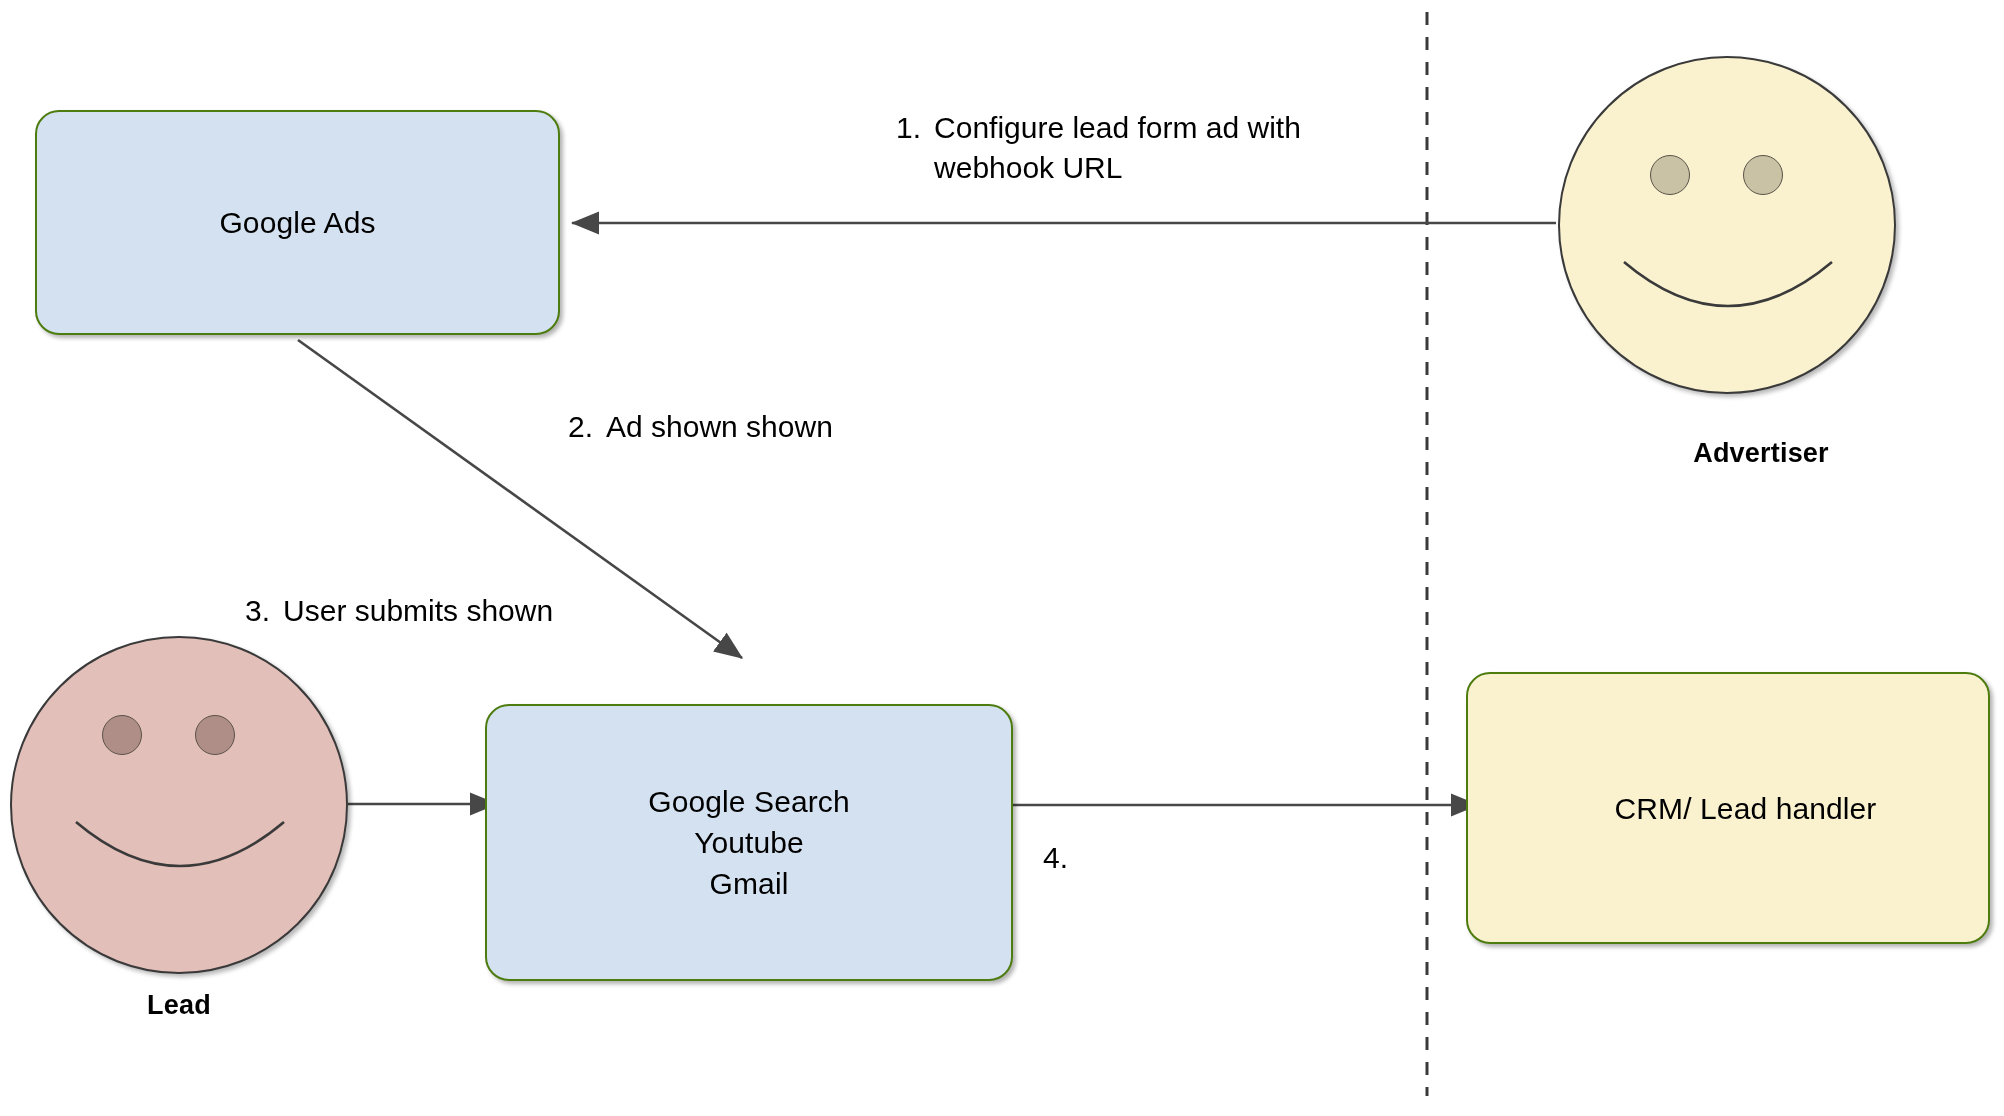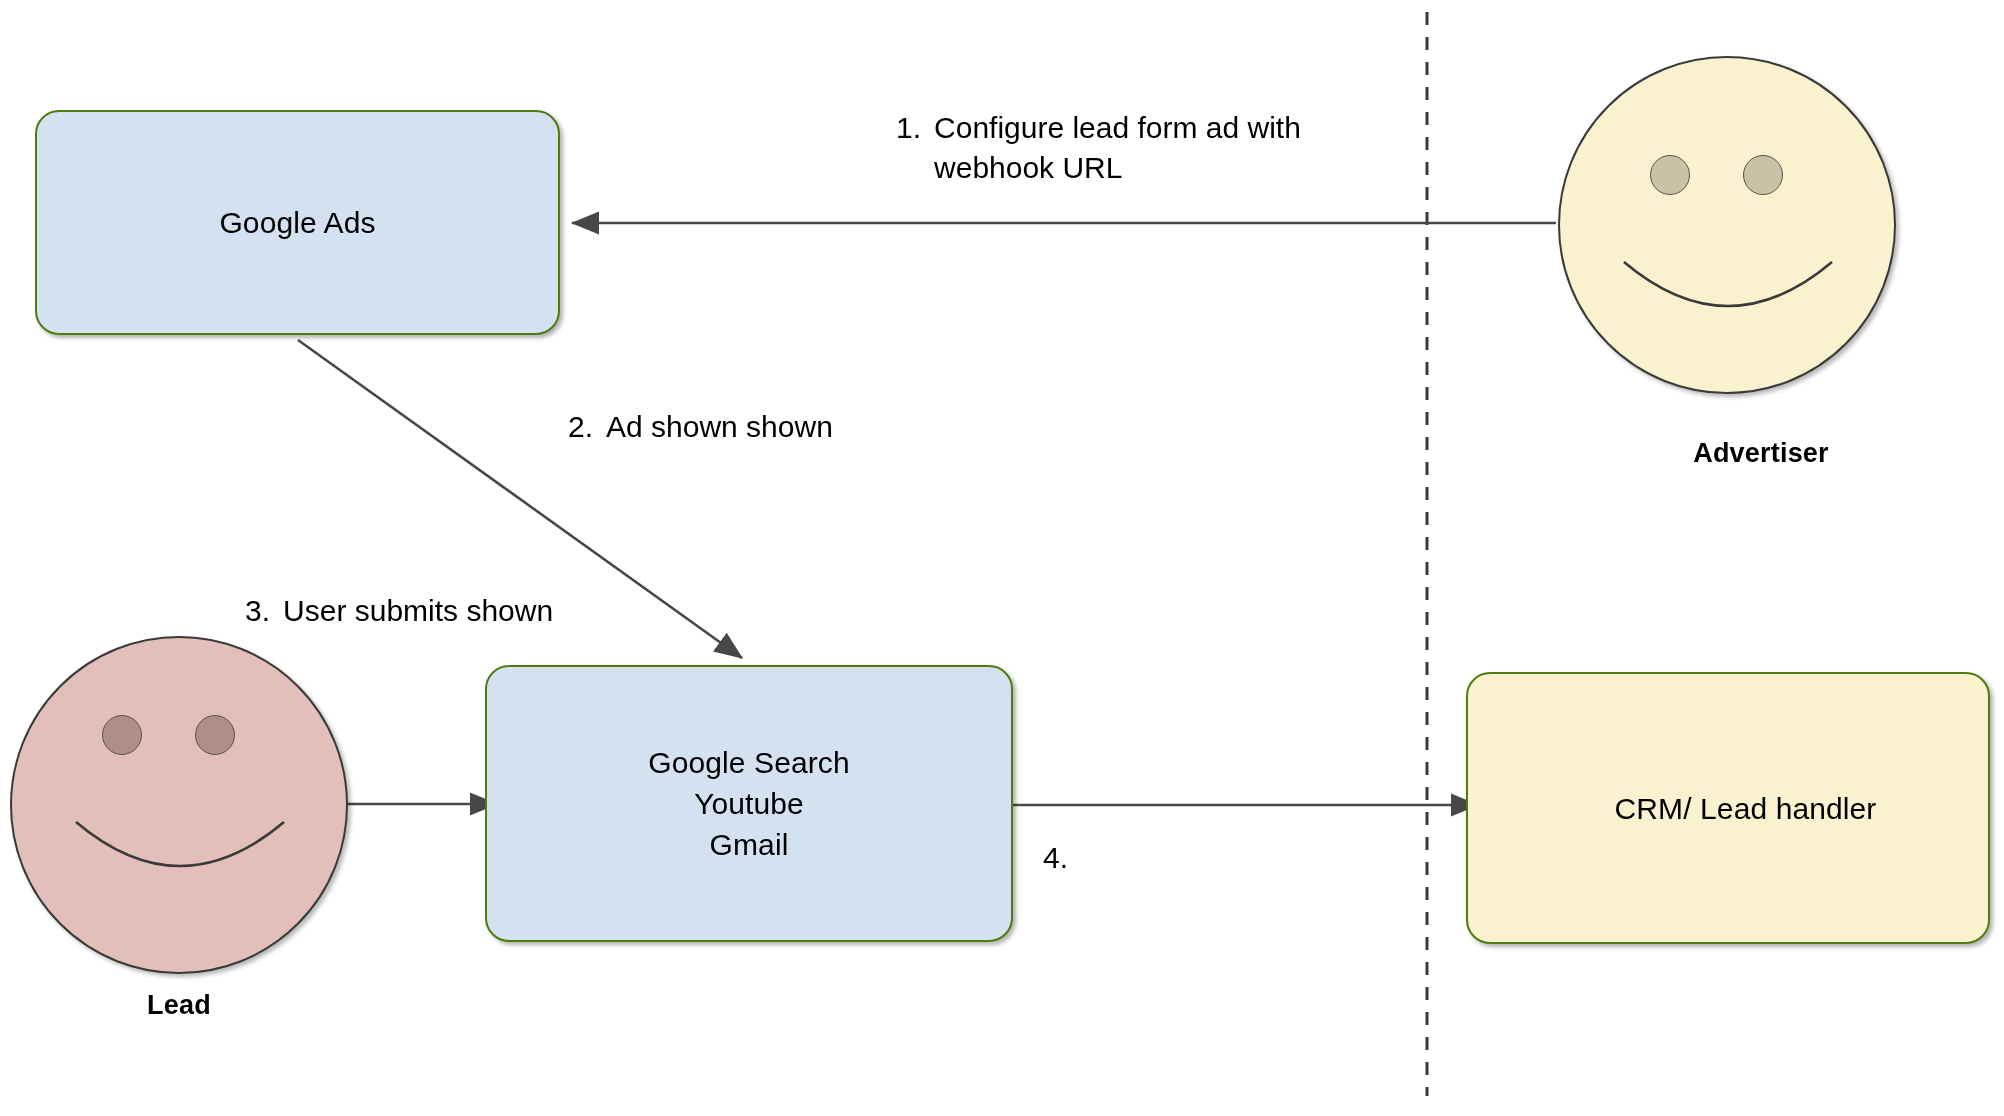--- a/index.html
+++ b/index.html
@@ -135,21 +135,21 @@
 
     <line class="edge-line" x1="348" y1="804" x2="497" y2="804" marker-end="url(#arrowhead)"></line>
 
     <line class="edge-line" x1="1012" y1="805" x2="1478" y2="805" marker-end="url(#arrowhead)"></line>
   </svg>
 
   <div class="node rect fill-blue" style="left:35px; top:110px; width:525px; height:225px;">
     <span class="node-label">Google Ads</span>
   </div>
 
-  <div class="node rect fill-blue" style="left:485px; top:665px; width:528px; height:277px;">
+  <div class="node rect fill-blue" style="left:485px; top:704px; width:528px; height:277px;">
     <span class="node-label">Google Search
 Youtube
 Gmail</span>
   </div>
 
   <div class="node rect fill-cream" style="left:1466px; top:672px; width:524px; height:272px;">
     <span class="node-label">CRM/ Lead handler</span>
   </div>
 
   <div class="actor" style="left:1558px; top:56px; width:338px; height:338px;">

